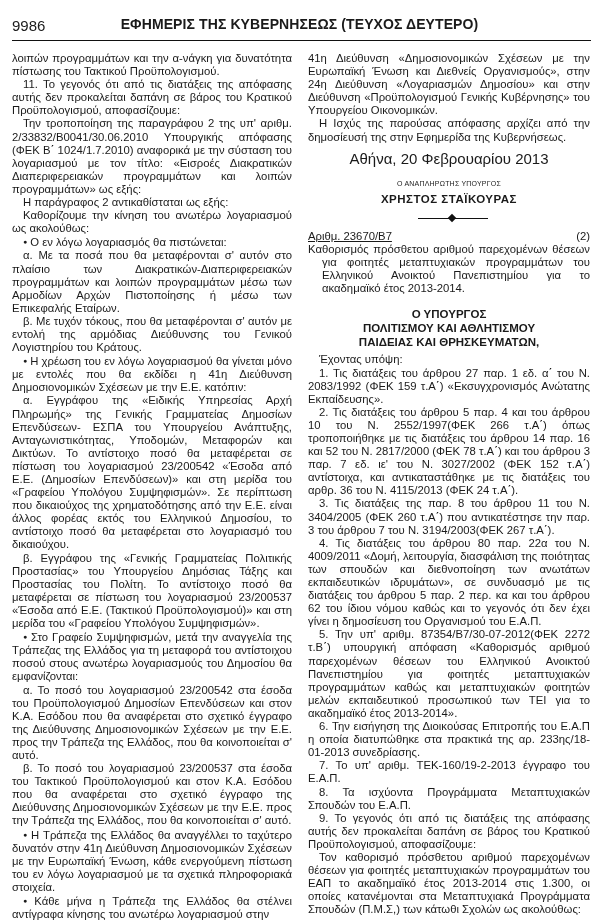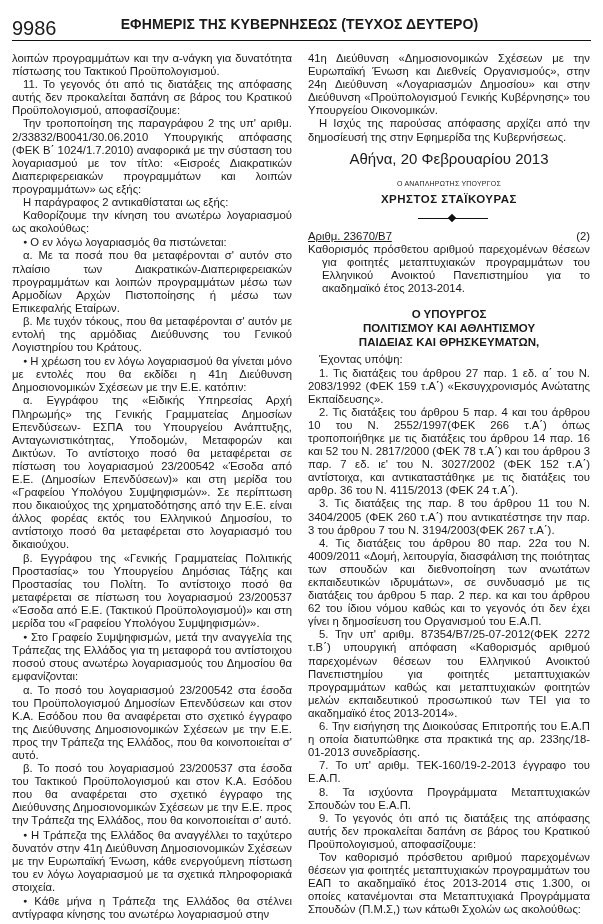--- a/index.html
+++ b/index.html
@@ -1,20 +1,20 @@
 <!DOCTYPE html>
 <html><head>
 <meta charset="utf-8">
 <style>
   html, body { margin: 0; padding: 0; background: #ffffff; }
   body { width: 603px; height: 924px; overflow: hidden; position: relative;
          font-family: "Liberation Sans", sans-serif; color: #1a1a1a; }
   .header { position: absolute; left: 12px; top: 12px; width: 579px; height: 28px;
             border-bottom: 1.3px solid #111; }
-  .page-num { position: absolute; left: 0; top: 5px; font-size: 20px; }
+  .page-num { position: absolute; left: 0; top: 5px; font-size: 15px; }
   .gazette-title { position: absolute; left: 0; right: 4px; top: 4px; text-align: center;
                    font-size: 14px; font-weight: bold; letter-spacing: 0.1px; }
   .col { position: absolute; top: 52px; font-size: 11.3px; line-height: 13.1px;
          text-align: justify; }
   .col-left { left: 12px; width: 280px; }
   .col-right { left: 308px; width: 282px; }
   .p { margin: 0; text-indent: 11px; }
   .p.noindent { text-indent: 0; }
   .bullet::before { content: "\25CF"; font-size: 7px; vertical-align: 2px; margin-right: 3px; }
   .date-line { text-align: center; margin-top: 8px; margin-bottom: 12px; font-size: 15px; }
@@ -81,19 +81,19 @@
     <div>Ο ΥΠΟΥΡΓΟΣ</div>
     <div>ΠΟΛΙΤΙΣΜΟΥ ΚΑΙ ΑΘΛΗΤΙΣΜΟΥ</div>
     <div>ΠΑΙΔΕΙΑΣ ΚΑΙ ΘΡΗΣΚΕΥΜΑΤΩΝ,</div>
   </div>
 
   <p class="p">Έχοντας υπόψη:</p>
   <p class="p">1. Τις διατάξεις του άρθρου 27 παρ. 1 εδ. α΄ του Ν. 2083/1992 (ΦΕΚ 159 τ.Α΄) «Εκσυγχρονισμός Ανώτατης Εκπαίδευσης».</p>
   <p class="p">2. Τις διατάξεις του άρθρου 5 παρ. 4 και του άρθρου 10 του Ν. 2552/1997(ΦΕΚ 266 τ.Α΄) όπως τροποποιήθηκε με τις διατάξεις του άρθρου 14 παρ. 16 και 52 του Ν. 2817/2000 (ΦΕΚ 78 τ.Α΄) και του άρθρου 3 παρ. 7 εδ. ιε' του Ν. 3027/2002 (ΦΕΚ 152 τ.Α΄) αντίστοιχα, και αντικαταστάθηκε με τις διατάξεις του αρθρ. 36 του Ν. 4115/2013 (ΦΕΚ 24 τ.Α΄).</p>
   <p class="p">3. Τις διατάξεις της παρ. 8 του άρθρου 11 του Ν. 3404/2005 (ΦΕΚ 260 τ.Α΄) που αντικατέστησε την παρ. 3 του άρθρου 7 του Ν. 3194/2003(ΦΕΚ 267 τ.Α΄).</p>
   <p class="p">4. Τις διατάξεις του άρθρου 80 παρ. 22α του Ν. 4009/2011 «Δομή, λειτουργία, διασφάλιση της ποιότητας των σπουδών και διεθνοποίηση των ανωτάτων εκπαιδευτικών ιδρυμάτων», σε συνδυασμό με τις διατάξεις του άρθρου 5 παρ. 2 περ. κα και του άρθρου 62 του ίδιου νόμου καθώς και το γεγονός ότι δεν έχει γίνει η δημοσίευση του Οργανισμού του Ε.Α.Π.</p>
-  <p class="p">5. Την υπ' αριθμ. 87354/Β7/25-07-2012(ΦΕΚ 2272 τ.Β΄) υπουργική απόφαση «Καθορισμός αριθμού παρεχομένων θέσεων του Ελληνικού Ανοικτού Πανεπιστημίου για φοιτητές μεταπτυχιακών προγραμμάτων καθώς και μεταπτυχιακών φοιτητών μελών εκπαιδευτικού προσωπικού των ΤΕΙ για το ακαδημαϊκό έτος 2013-2014».</p>
+  <p class="p">5. Την υπ' αριθμ. 87354/Β7/30-07-2012(ΦΕΚ 2272 τ.Β΄) υπουργική απόφαση «Καθορισμός αριθμού παρεχομένων θέσεων του Ελληνικού Ανοικτού Πανεπιστημίου για φοιτητές μεταπτυχιακών προγραμμάτων καθώς και μεταπτυχιακών φοιτητών μελών εκπαιδευτικού προσωπικού των ΤΕΙ για το ακαδημαϊκό έτος 2013-2014».</p>
   <p class="p">6. Την εισήγηση της Διοικούσας Επιτροπής του Ε.Α.Π η οποία διατυπώθηκε στα πρακτικά της αρ. 233ης/18-01-2013 συνεδρίασης.</p>
   <p class="p">7. Το υπ' αριθμ. ΤΕΚ-160/19-2-2013 έγγραφο του Ε.Α.Π.</p>
   <p class="p">8. Τα ισχύοντα Προγράμματα Μεταπτυχιακών Σπουδών του Ε.Α.Π.</p>
   <p class="p">9. Το γεγονός ότι από τις διατάξεις της απόφασης αυτής δεν προκαλείται δαπάνη σε βάρος του Κρατικού Προϋπολογισμού, αποφασίζουμε:</p>
   <p class="p">Τον καθορισμό πρόσθετου αριθμού παρεχομένων θέσεων για φοιτητές μεταπτυχιακών προγραμμάτων του ΕΑΠ το ακαδημαϊκό έτος 2013-2014 στις 1.300, οι οποίες κατανέμονται στα Μεταπτυχιακά Προγράμματα Σπουδών (Π.Μ.Σ,) των κάτωθι Σχολών ως ακολούθως:</p>
 </div>
 
 </body></html>

